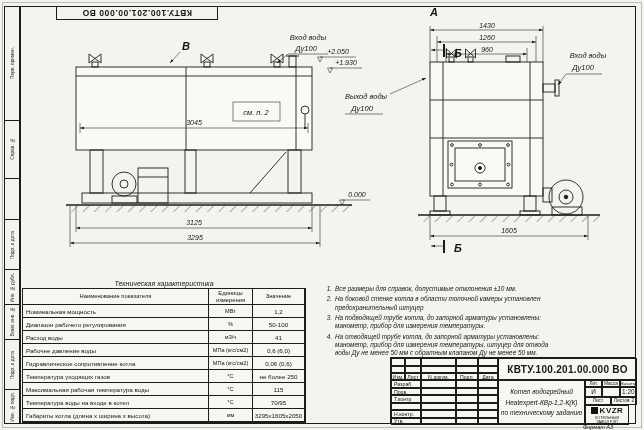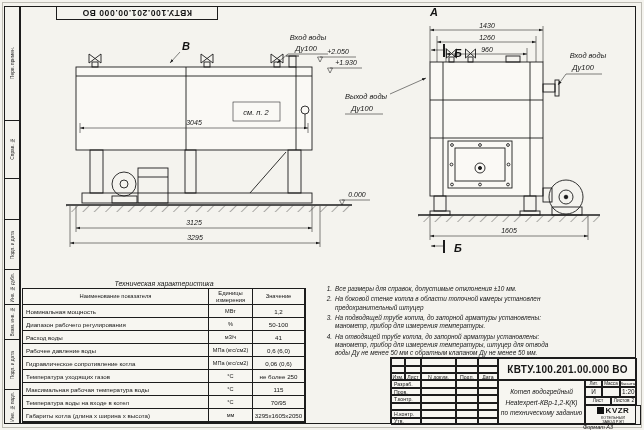--- a/index.html
+++ b/index.html
@@ -413,21 +413,21 @@
     <div class="tc" style="left:211.3px;top:22.3px;width:17.3px;height:6.6px;font-size:4.6px">Масса</div>
     <div class="tc" style="left:228.6px;top:22.3px;width:17.4px;height:6.6px;font-size:4.4px">Масштаб</div>
     <div class="tc" style="left:194px;top:28.9px;width:17.3px;height:9.9px;font-size:6.4px">И</div>
     <div class="tc" style="left:211.3px;top:28.9px;width:17.3px;height:9.9px"></div>
     <div class="tc" style="left:228.6px;top:28.9px;width:17.4px;height:9.9px;font-size:6.4px">1:20</div>
     <div class="tc" style="left:194px;top:38.8px;width:26px;height:8px;font-size:4.8px">Лист</div>
     <div class="tc" style="left:220px;top:38.8px;width:26px;height:8px;font-size:4.8px;gap:2px">
       <span>Листов</span>
       <span>2</span>
     </div>
-    <div class="tc kv" style="left:194px;top:46.8px;width:56px;height:20.2px">
+    <div class="tc kv" style="left:194px;top:46.8px;width:44px;height:20.2px">
       <div class="kv-row">
         <span class="kv-mark"></span>
         <span class="kv-brand">KVZR</span>
       </div>
       <div class="kv-co">
         <span>КОТЕЛЬНЫЙ</span>
         <span>ЗАВОД РЭП</span>
       </div>
     </div>
   </div>

